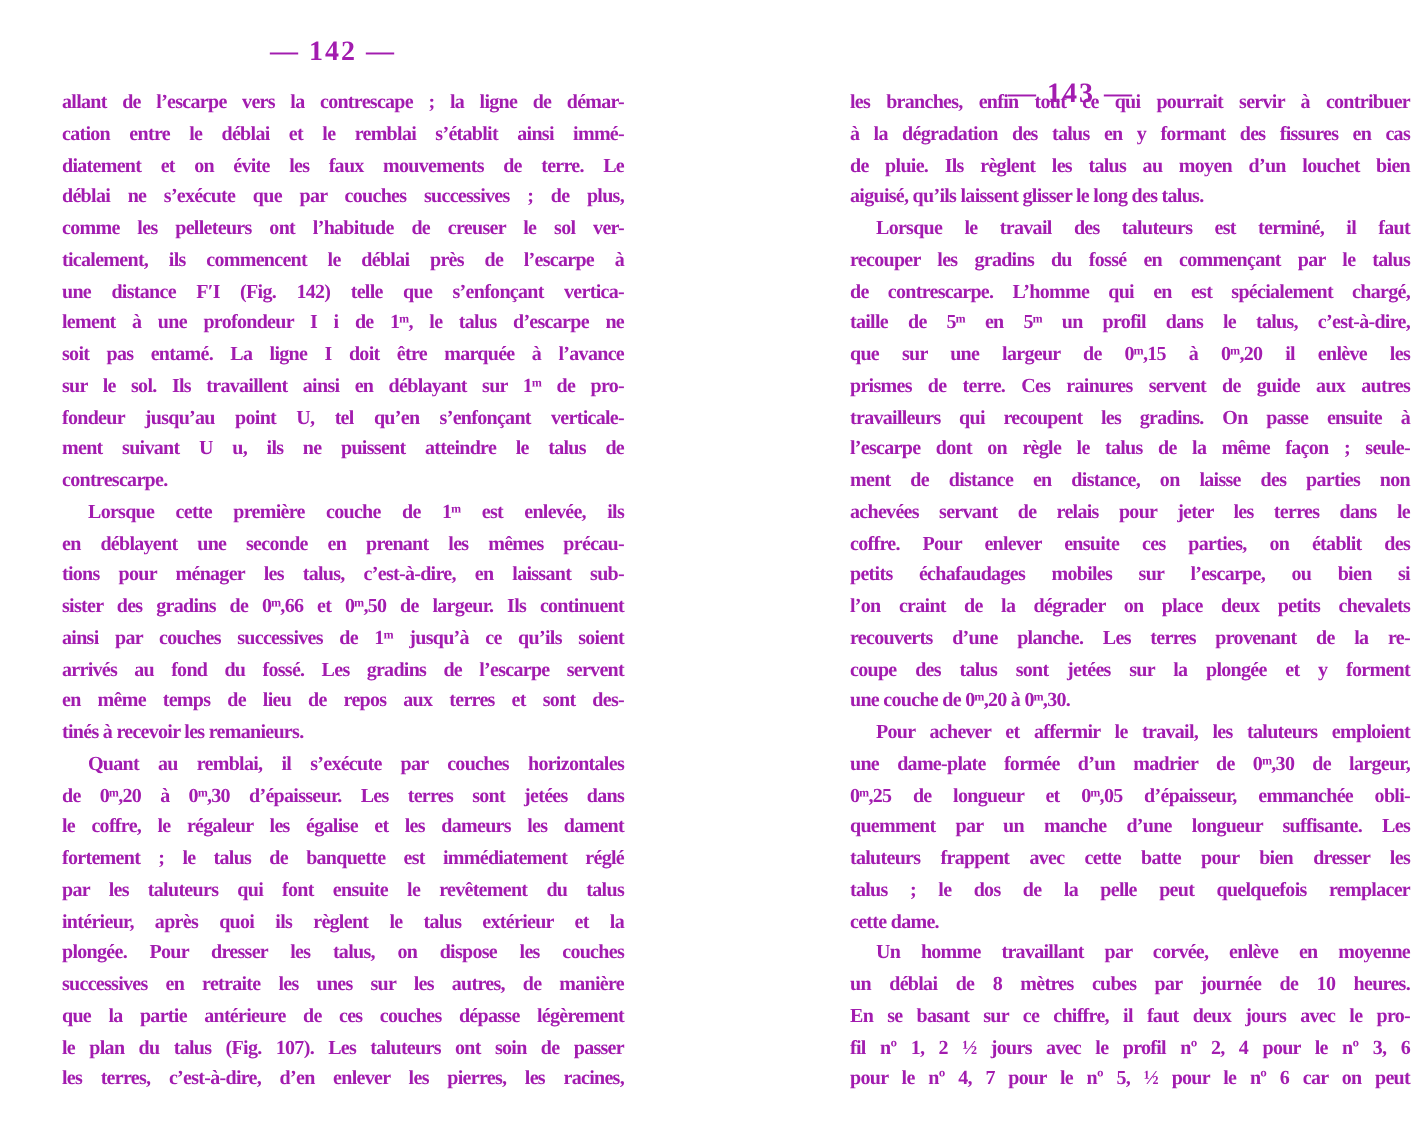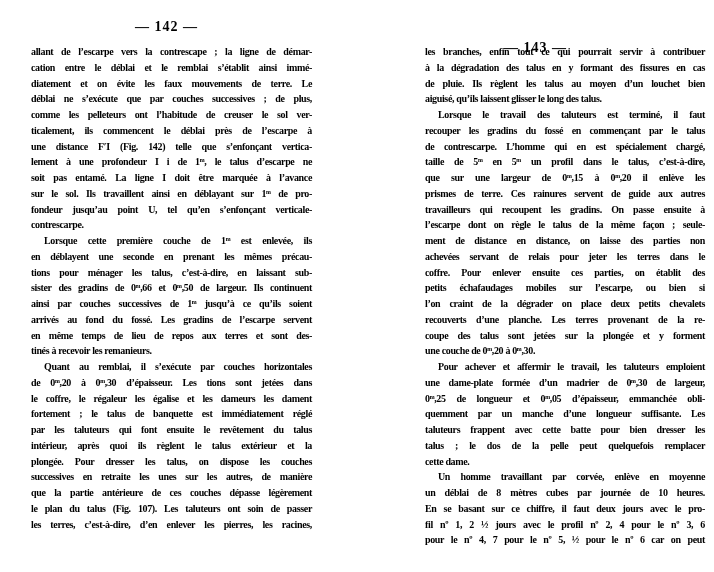--- a/index.html
+++ b/index.html
@@ -1,19 +1,19 @@
 <!DOCTYPE html>
 <html><head>
 <meta charset="utf-8">
 <style>
   html, body { margin: 0; padding: 0; background: #ffffff; }
   body { width: 714px; height: 572px; position: relative; overflow: hidden; }
   .page {
     position: absolute; top: 0; height: 572px; width: 357px;
-    font-family: "Liberation Serif", serif; color: #000000;
+    font-family: "Liberation Serif", serif; color: #a21caf;
   }
   #page-left { left: 0; }
   #page-right { left: 357px; }
   .folio {
     position: absolute; top: 19px; width: 100%; text-align: center;
     font-family: "Liberation Serif", serif; font-weight: bold; font-size: 14px;
     letter-spacing: 1px;
   }
   #page-left .folio { left: -12px; }
   #page-right .folio { left: 0px; margin-top: 21px; }
@@ -38,31 +38,32 @@
       <span class="line">cation entre le déblai et le remblai s’établit ainsi immé-</span>
       <span class="line">diatement et on évite les faux mouvements de terre. Le</span>
       <span class="line">déblai ne s’exécute que par couches successives ; de plus,</span>
       <span class="line">comme les pelleteurs ont l’habitude de creuser le sol ver-</span>
       <span class="line">ticalement, ils commencent le déblai près de l’escarpe à</span>
       <span class="line">une distance F′I (Fig. 142) telle que s’enfonçant vertica-</span>
       <span class="line">lement à une profondeur I i de 1ᵐ, le talus d’escarpe ne</span>
       <span class="line">soit pas entamé. La ligne I doit être marquée à l’avance</span>
       <span class="line">sur le sol. Ils travaillent ainsi en déblayant sur 1ᵐ de pro-</span>
       <span class="line">fondeur jusqu’au point U, tel qu’en s’enfonçant verticale-</span>
+      <span class="line">ment suivant U u, ils ne puissent atteindre le talus de</span>
       <span class="line last">contrescarpe.</span>
       <span class="line indent">Lorsque cette première couche de 1ᵐ est enlevée, ils</span>
       <span class="line">en déblayent une seconde en prenant les mêmes précau-</span>
       <span class="line">tions pour ménager les talus, c’est-à-dire, en laissant sub-</span>
       <span class="line">sister des gradins de 0ᵐ,66 et 0ᵐ,50 de largeur. Ils continuent</span>
       <span class="line">ainsi par couches successives de 1ᵐ jusqu’à ce qu’ils soient</span>
       <span class="line">arrivés au fond du fossé. Les gradins de l’escarpe servent</span>
       <span class="line">en même temps de lieu de repos aux terres et sont des-</span>
       <span class="line last">tinés à recevoir les remanieurs.</span>
       <span class="line indent">Quant au remblai, il s’exécute par couches horizontales</span>
-      <span class="line">de 0ᵐ,20 à 0ᵐ,30 d’épaisseur. Les tions sont jetées dans</span>
+      <span class="line">de 0ᵐ,20 à 0ᵐ,30 d’épaisseur. Les terres sont jetées dans</span>
       <span class="line">le coffre, le régaleur les égalise et les dameurs les dament</span>
       <span class="line">fortement ; le talus de banquette est immédiatement réglé</span>
       <span class="line">par les taluteurs qui font ensuite le revêtement du talus</span>
       <span class="line">intérieur, après quoi ils règlent le talus extérieur et la</span>
       <span class="line">plongée. Pour dresser les talus, on dispose les couches</span>
       <span class="line">successives en retraite les unes sur les autres, de manière</span>
       <span class="line">que la partie antérieure de ces couches dépasse légèrement</span>
       <span class="line">le plan du talus (Fig. 107). Les taluteurs ont soin de passer</span>
       <span class="line">les terres, c’est-à-dire, d’en enlever les pierres, les racines,</span>
     </div>

